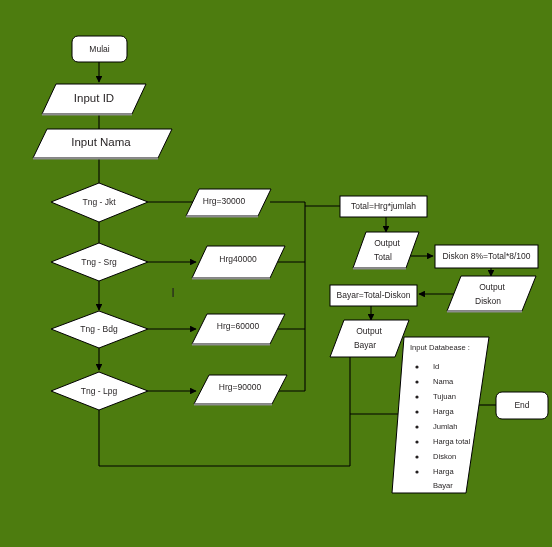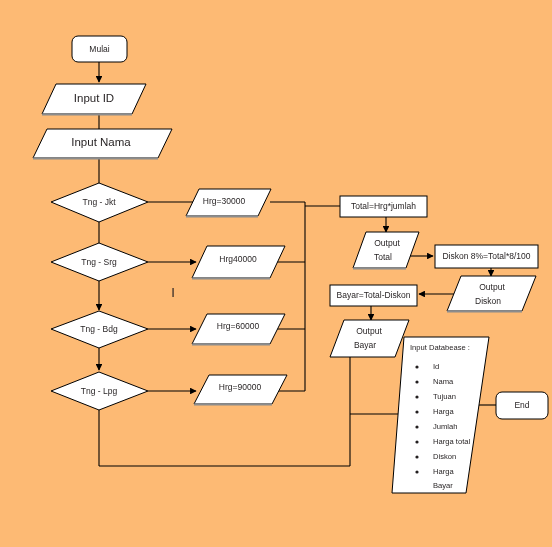--- a/index.html
+++ b/index.html
@@ -4,21 +4,21 @@
 <style>
   html, body {
     margin: 0;
     padding: 0;
     background: #ffffff;
   }
   #canvas-wrap {
     position: relative;
     width: 552px;
     height: 547px;
-    background: #fdba74;
+    background: #4d7c0f;
     overflow: hidden;
     font-family: "Liberation Sans", sans-serif;
   }
   svg#flow {
     position: absolute;
     top: 0;
     left: 0;
     width: 552px;
     height: 547px;
   }

